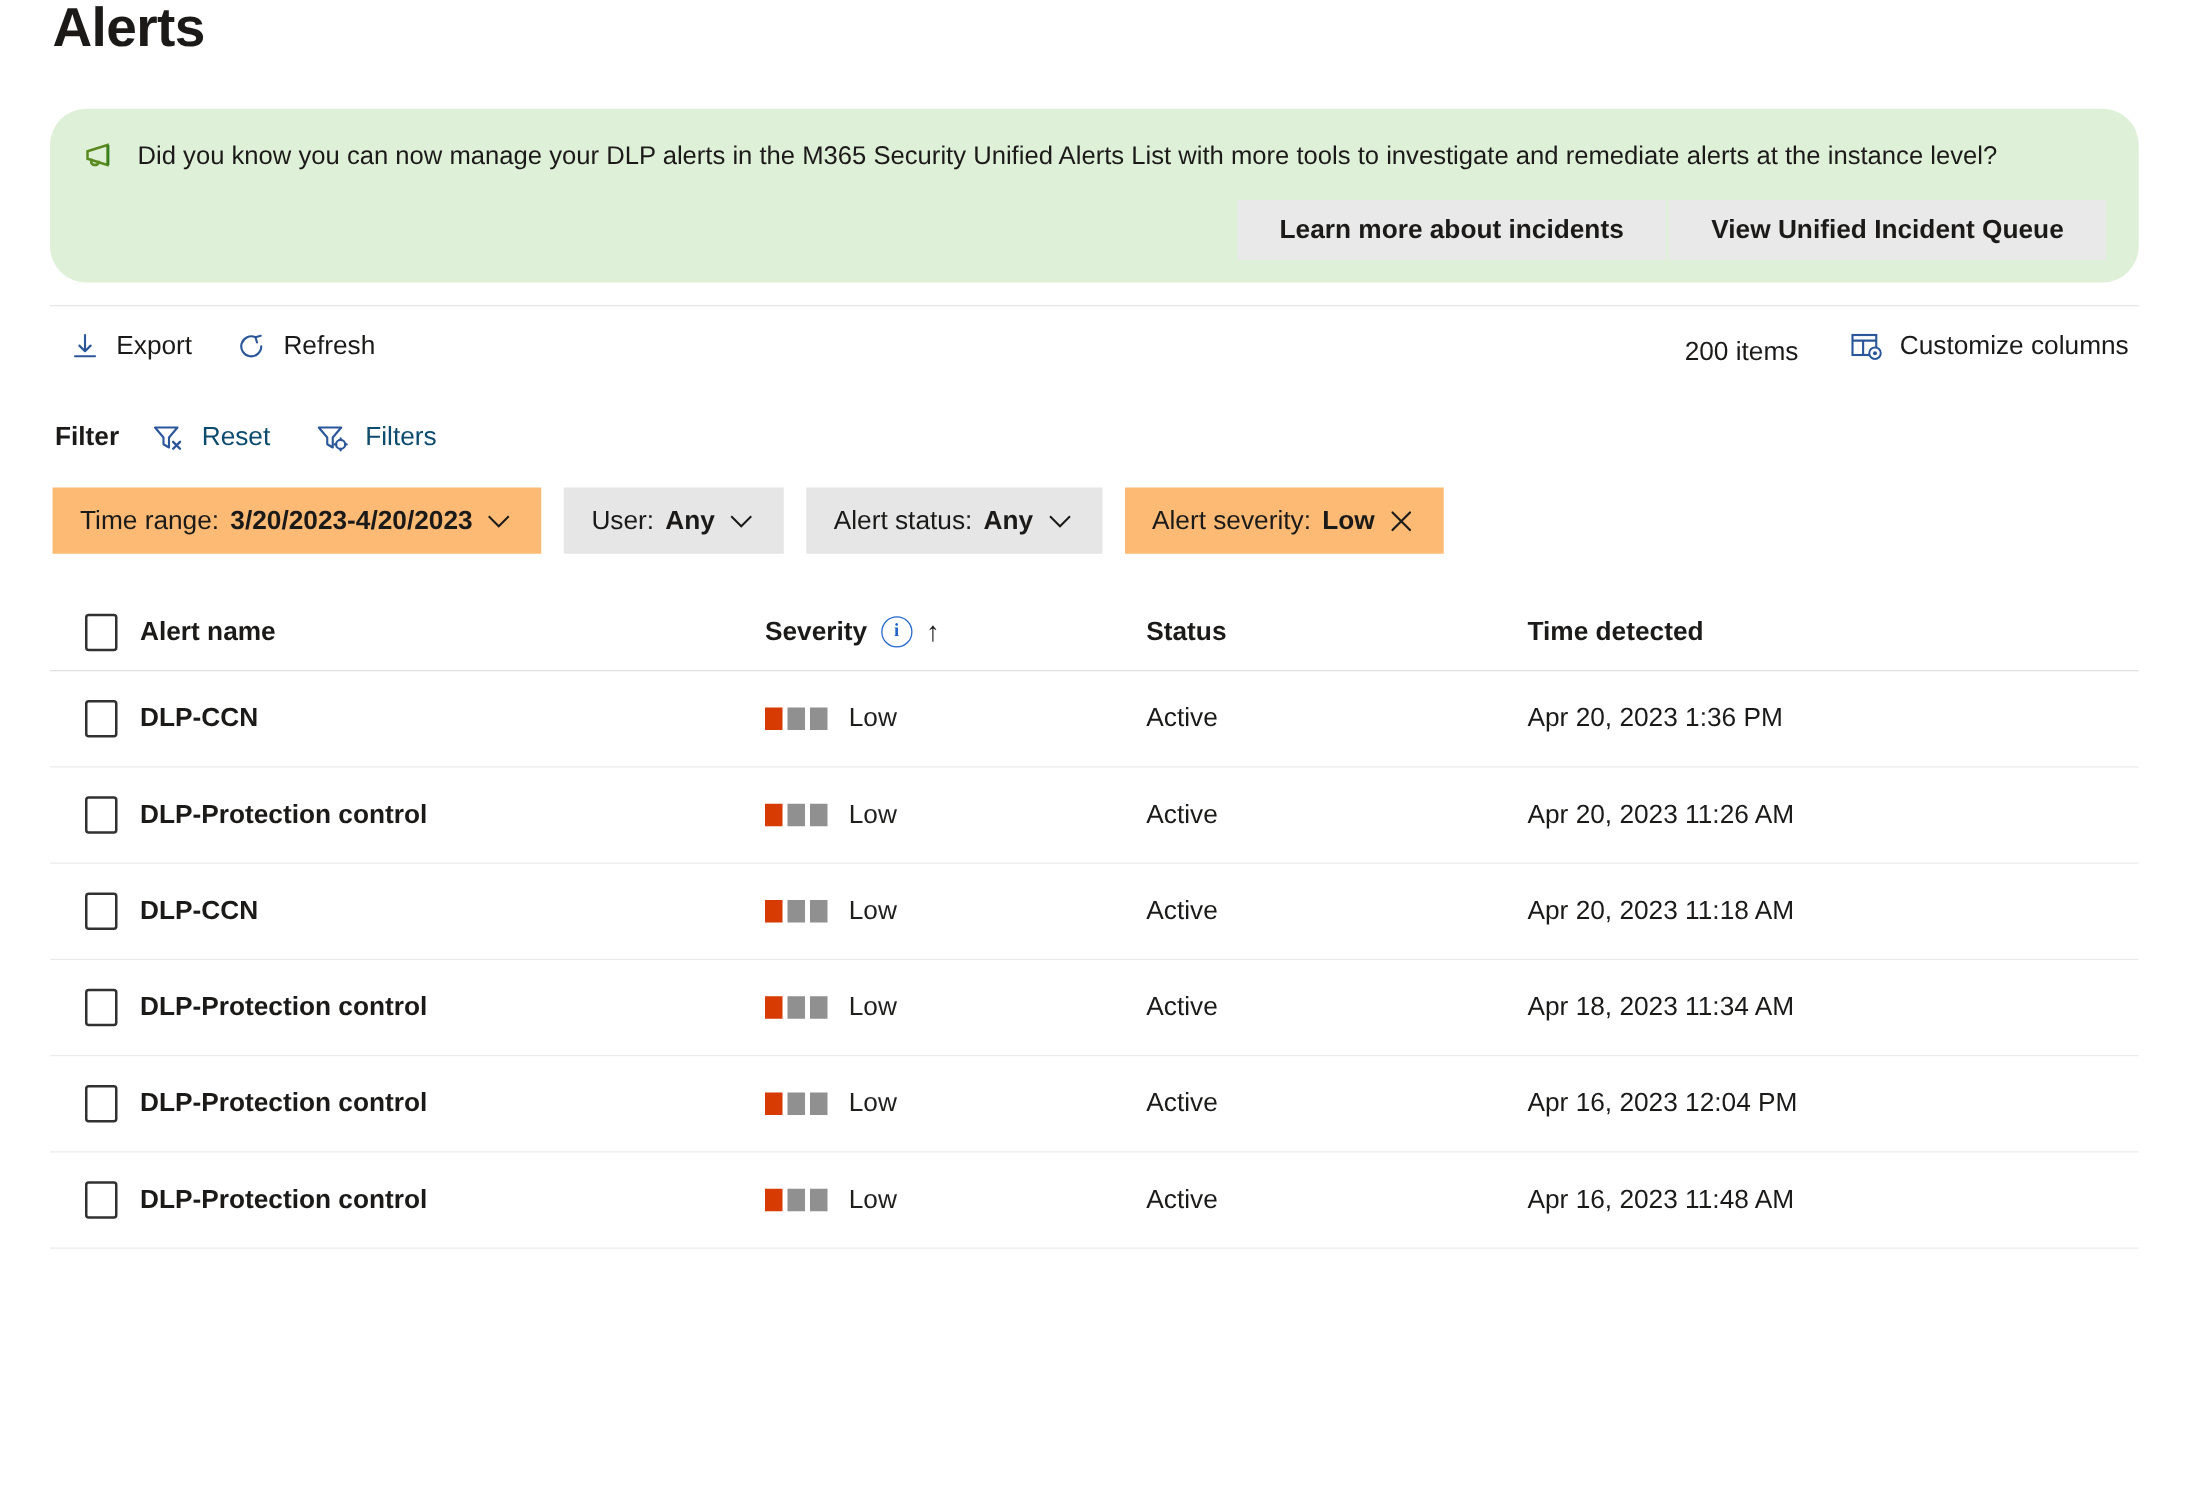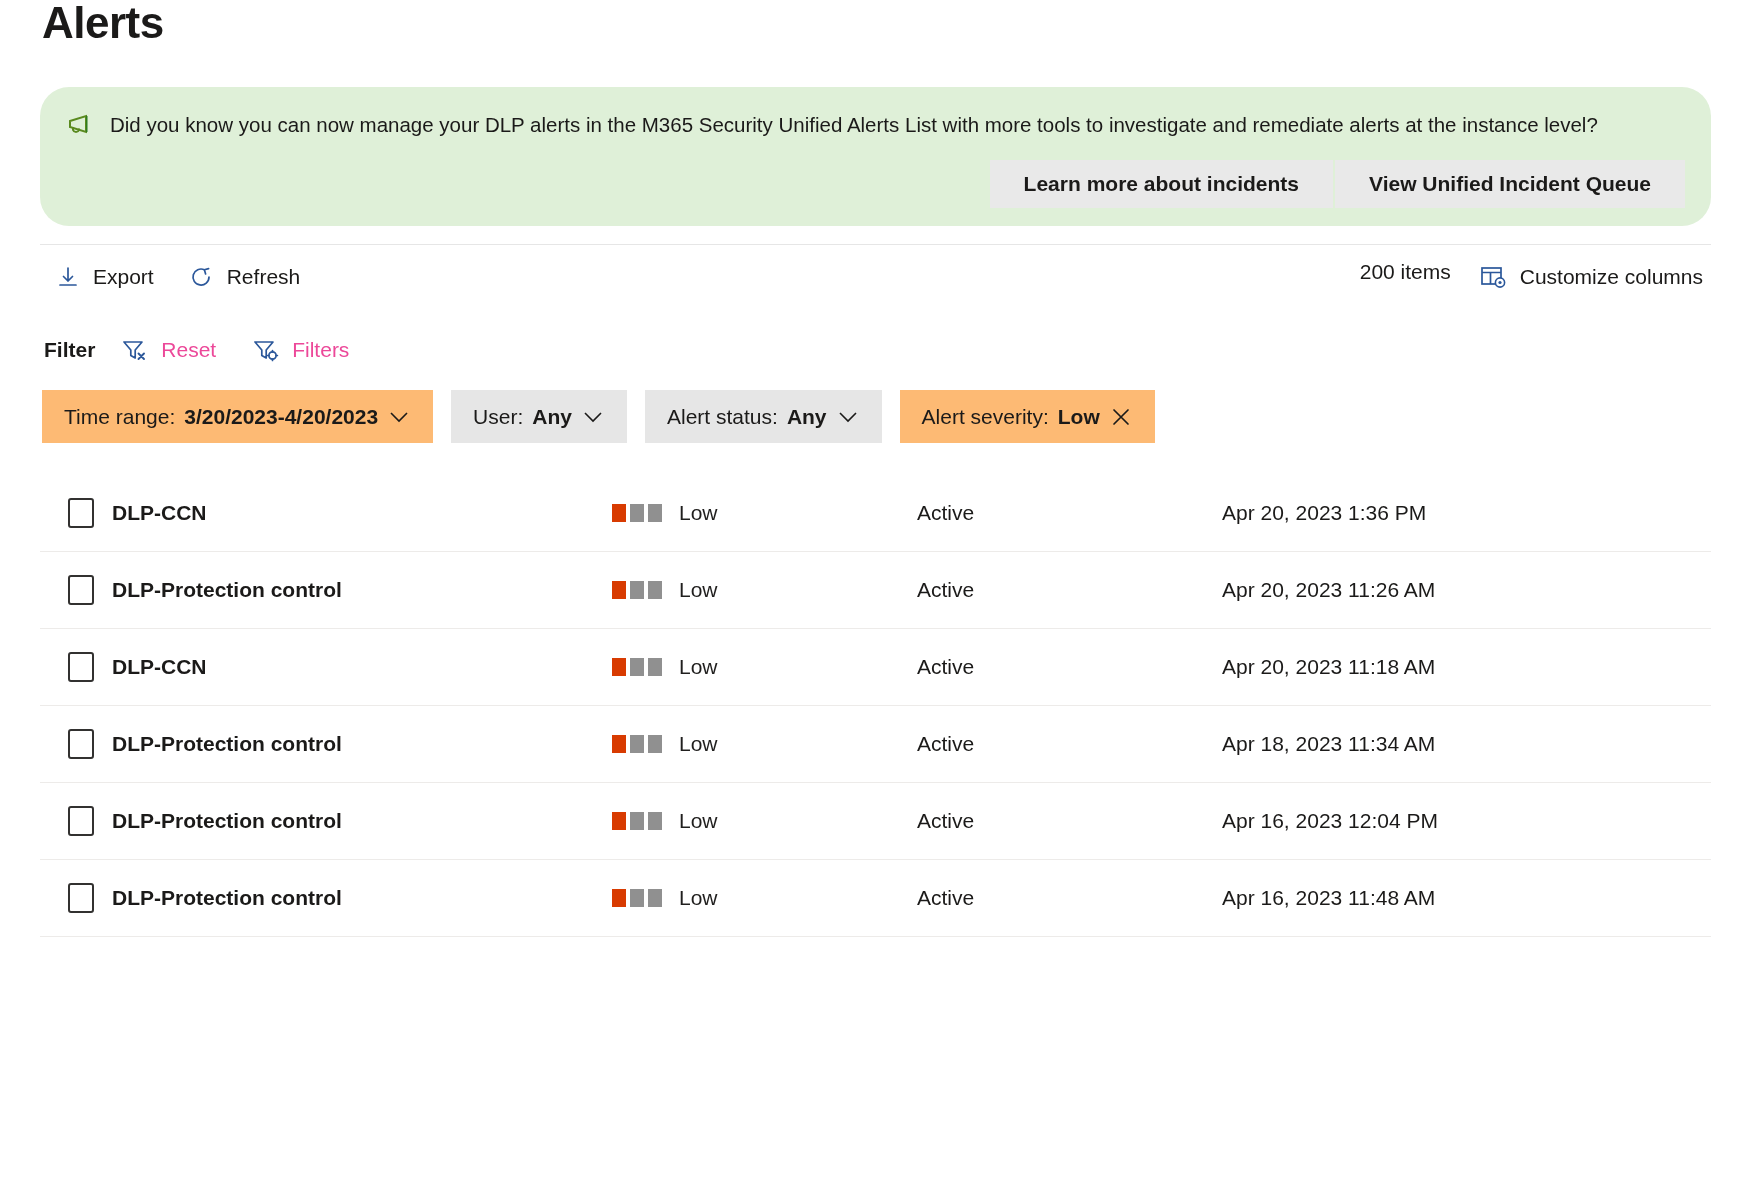--- a/index.html
+++ b/index.html
@@ -61,21 +61,21 @@
   
   .divider { height: 1px; background: #e6e6e6; width: 1671px; margin-top: 18px; }
   .cmdbar {
     display: flex;
     align-items: center;
     justify-content: space-between;
     height: 64px;
     width: 1671px;
   }
   .cmd-left { display: flex; align-items: center; gap: 30px; padding-left: 14px; }
-  .cmd-right { display: flex; align-items: flex-start; gap: 26px; padding-right: 6px; }
+  .cmd-right { display: flex; align-items: flex-end; gap: 38px; padding-right: 6px; }
   .cmd-btn {
     display: flex;
     align-items: center;
     gap: 13px;
     font-size: 21px;
     color: #1b1a19;
     cursor: pointer;
     background: none;
     border: none;
     font-family: "Liberation Sans", sans-serif;
@@ -90,21 +90,21 @@
     gap: 16px;
     margin-top: 26px;
     padding-left: 4px;
   }
   .filter-label { font-size: 21px; font-weight: bold; color: #1b1a19; margin-right: 6px; }
   .filter-action {
     display: flex;
     align-items: center;
     gap: 12px;
     font-size: 21px;
-    color: #ec4899;
+    color: #0c4a6e;
     cursor: pointer;
     background: none;
     border: none;
     font-family: "Liberation Sans", sans-serif;
     padding: 2px 4px;
     margin-right: 12px;
   }
 
   
   .pills { display: flex; align-items: center; gap: 18px; margin-top: 25px; padding-left: 2px; }
@@ -289,20 +289,33 @@
         <svg width="24" height="24" viewBox="0 0 24 24">
             <path d="M5 5 L19 19 M19 5 L5 19" fill="none" stroke="#1b1a19" stroke-width="1.7" stroke-linecap="round"></path>
           </svg>
       </span>
     </div>
 
   </div>
 
   <div class="table">
 
+    <div class="trow thead">
+      <div class="c-check">
+        <span class="checkbox"></span>
+      </div>
+      <div class="c-name">Alert name</div>
+      <div class="c-sev">
+        <span>Severity</span>
+        <i class="info-circle">i</i>
+        <span class="sort-arrow">↑</span>
+      </div>
+      <div class="c-status">Status</div>
+      <div class="c-time">Time detected</div>
+    </div>
 
     <div class="trow">
       <div class="c-check">
           <span class="checkbox"></span>
         </div>
       <div class="c-name row-name">DLP-CCN</div>
       <div class="c-sev">
         <span class="sev-bars">
             <i style="background:#d83b01"></i>
             <i style="background:#909090"></i>

